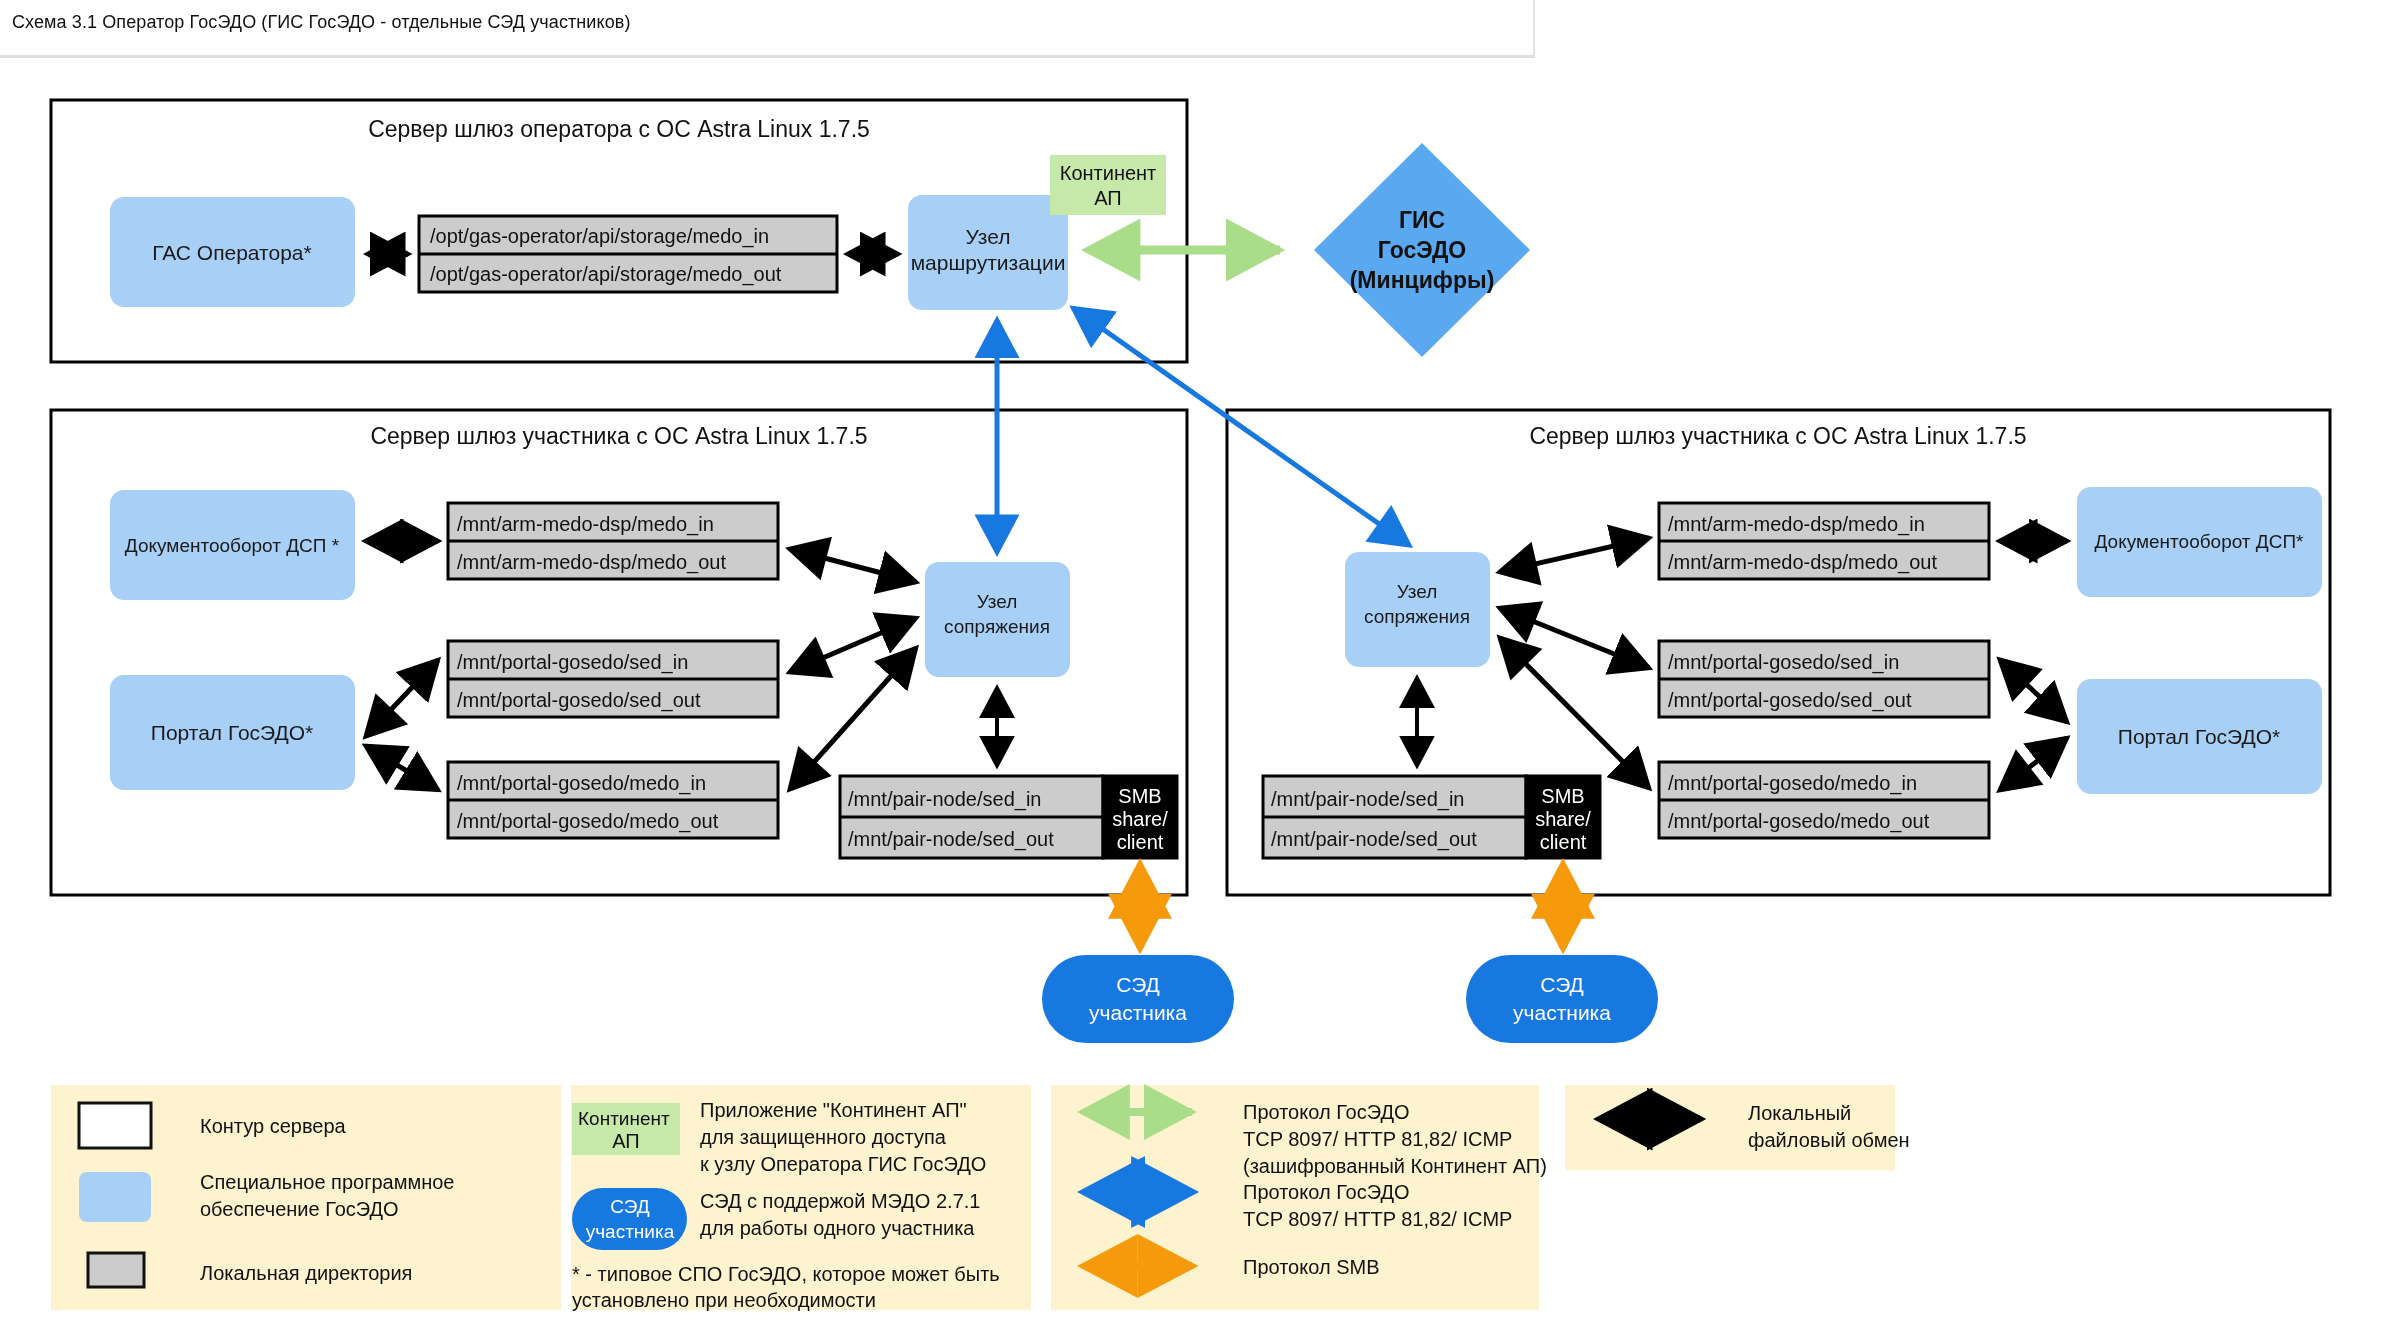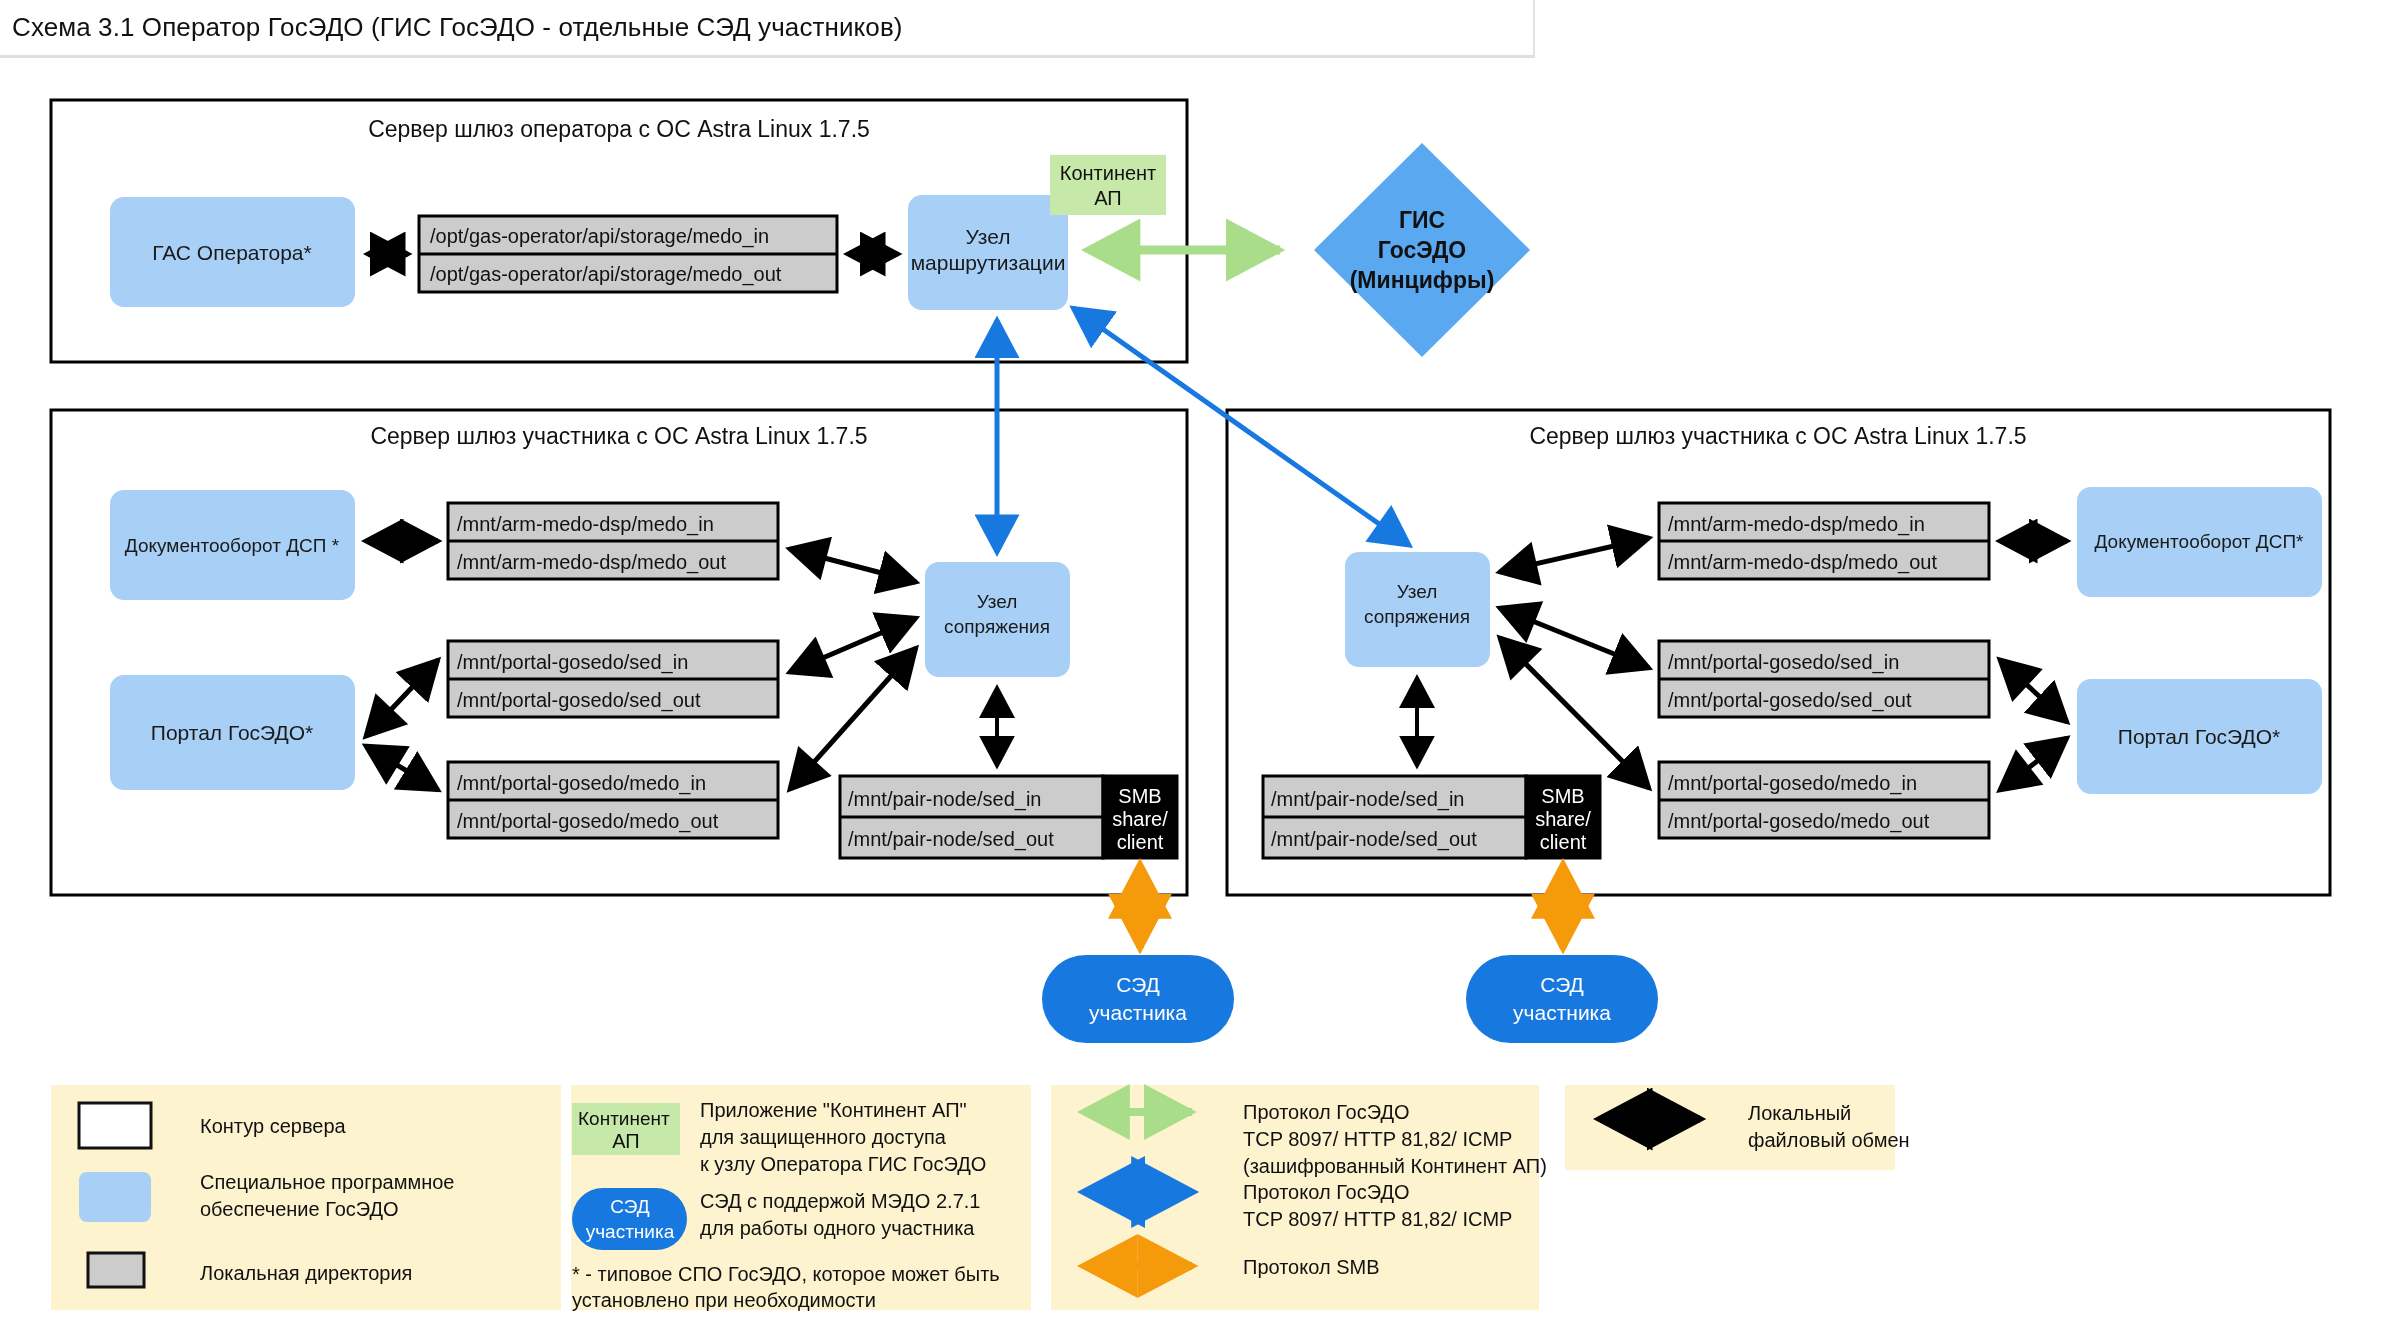--- a/index.html
+++ b/index.html
@@ -1,19 +1,19 @@
 <!DOCTYPE html>
 <html><head>
 <meta charset="utf-8">
 <style>
   html,body{margin:0;padding:0;background:#ffffff;}
   body{width:2390px;height:1332px;font-family:"Liberation Sans",sans-serif;color:#1a1a1a;position:relative;overflow:hidden;}
   #stage{position:absolute;inset:0;width:2390px;height:1332px;}
   .titlebar{position:absolute;left:0;top:0;width:1535px;height:58px;background:#ffffff;border-right:2px solid #e3e3e3;border-bottom:3px solid #e0e0e0;box-sizing:border-box;}
-  .titlebar .ttl{position:absolute;left:12px;top:12px;font-size:26px;letter-spacing:.1px;color:#111;white-space:nowrap;}
+  .titlebar .ttl{position:absolute;left:12px;top:12px;font-size:18px;letter-spacing:.1px;color:#111;white-space:nowrap;}
   .svgwrap{position:absolute;left:0;top:0;width:2086px;height:1332px;}
   svg{display:block;}
   .server-title{font-size:23px;fill:#111;text-anchor:middle;font-family:"Liberation Sans",sans-serif;}
   .nodetxt{font-size:21px;fill:#1a1a1a;text-anchor:middle;font-family:"Liberation Sans",sans-serif;}
   .nodetxt-sm{font-size:19px;fill:#1a1a1a;text-anchor:middle;font-family:"Liberation Sans",sans-serif;}
   .dirtxt{font-size:20px;fill:#111;text-anchor:start;font-family:"Liberation Sans",sans-serif;}
   .smbtxt{font-size:20px;fill:#ffffff;text-anchor:middle;font-family:"Liberation Sans",sans-serif;}
   .gistxt{font-size:23px;font-weight:bold;fill:#111;text-anchor:middle;font-family:"Liberation Sans",sans-serif;}
   .sedtxt{font-size:21px;fill:#ffffff;text-anchor:middle;font-family:"Liberation Sans",sans-serif;}
   .legtxt{font-size:20px;fill:#111;text-anchor:start;font-family:"Liberation Sans",sans-serif;}

